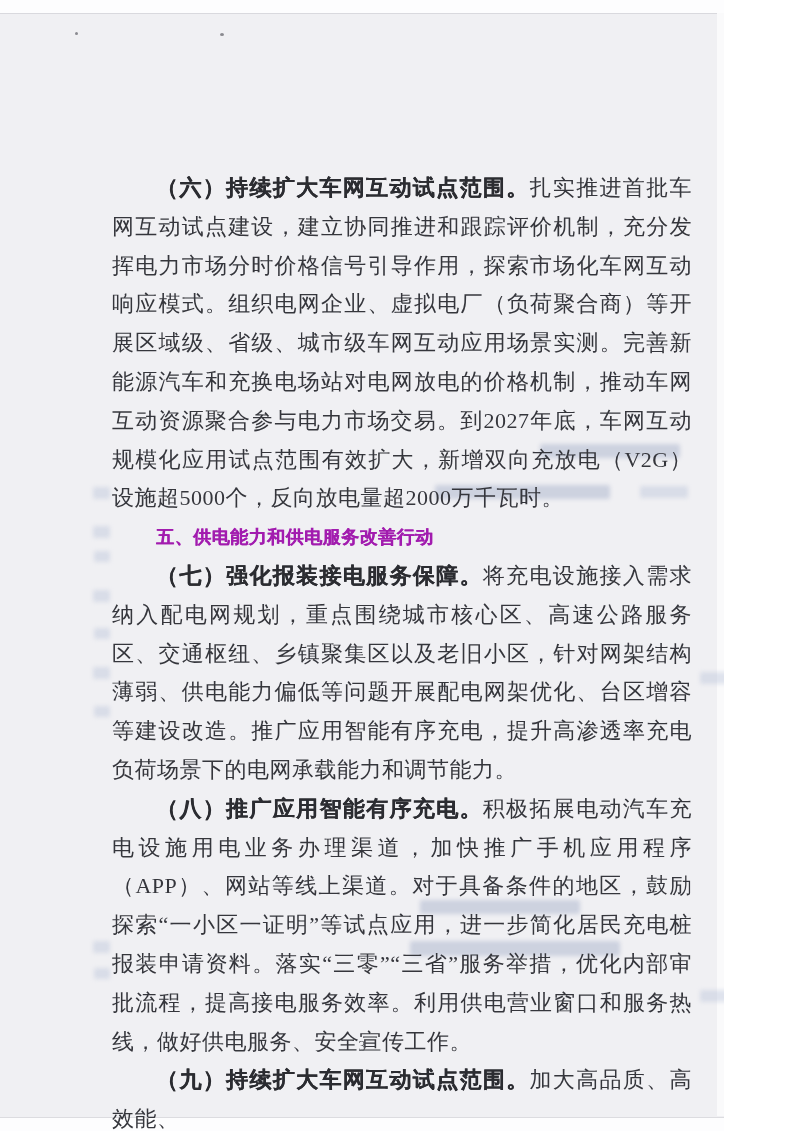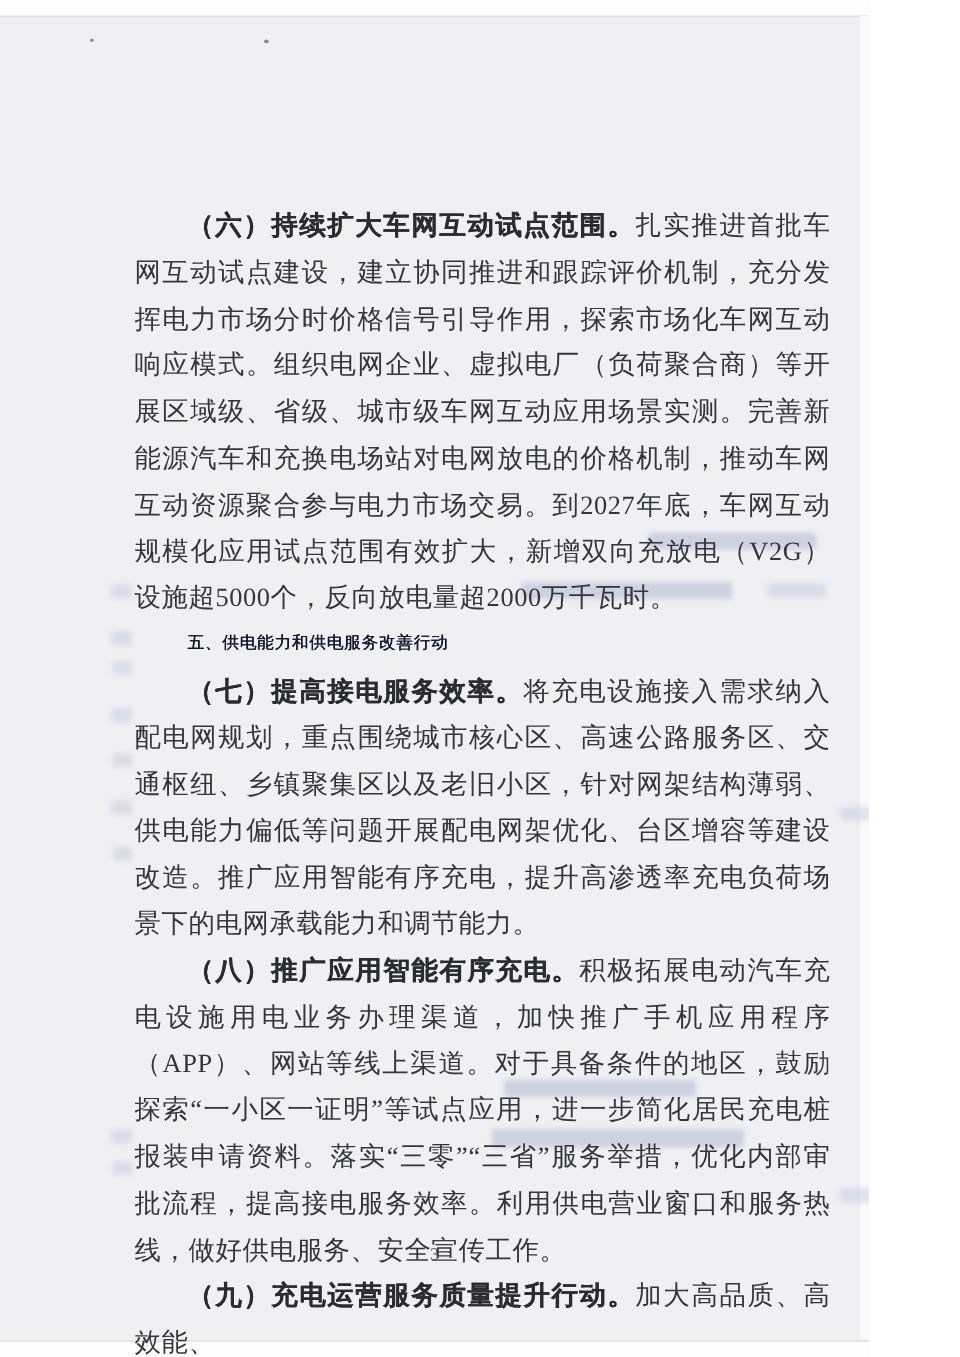--- a/index.html
+++ b/index.html
@@ -41,24 +41,24 @@
     text-indent: 44px;
     letter-spacing: 0.5px;
   }
   .para .lead {
     font-weight: bold;
     color: #2b2c31;
     text-shadow: 0.3px 0 0 currentColor;
   }
   .section-heading {
     margin: 0;
-    font-size: 14px;
+    font-size: 18px;
     line-height: 38.8px;
-    font-weight: normal;
-    color: #0f172a;
+    font-weight: bold;
+    color: #a21caf;
     text-indent: 44px;
     letter-spacing: 0.5px;
     text-shadow: 0.4px 0 0 currentColor;
   }
   .page-number {
     position: absolute;
     left: 0; right: 0;
     top: 1038px;
     text-align: center;
     font-size: 15px;
@@ -104,23 +104,23 @@
   <div class="smudge" style="left:93px;top:941px;width:17px;height:12px;"></div>
   <div class="smudge" style="left:94px;top:968px;width:16px;height:11px;"></div>
   <div class="smudge" style="left:700px;top:990px;width:55px;height:12px;"></div>
 
   <div class="content">
 
     <p class="para"><span class="lead">（六）持续扩大车网互动试点范围。</span><span>扎实推进首批车网互动试点建设，建立协同推进和跟踪评价机制，充分发挥电力市场分时价格信号引导作用，探索市场化车网互动响应模式。组织电网企业、虚拟电厂（负荷聚合商）等开展区域级、省级、城市级车网互动应用场景实测。完善新能源汽车和充换电场站对电网放电的价格机制，推动车网互动资源聚合参与电力市场交易。到2027年底，车网互动规模化应用试点范围有效扩大，新增双向充放电（V2G）设施超5000个，反向放电量超2000万千瓦时。</span></p>
 
     <h2 class="section-heading">五、供电能力和供电服务改善行动</h2>
 
-    <p class="para"><span class="lead">（七）提高接电服务效率。</span><span>将充电设施接入需求纳入配电网规划，重点围绕城市核心区、高速公路服务区、交通枢纽、乡镇聚集区以及老旧小区，针对网架结构薄弱、供电能力偏低等问题开展配电网架优化、台区增容等建设改造。推广应用智能有序充电，提升高渗透率充电负荷场景下的电网承载能力和调节能力。</span></p>
+    <p class="para"><span class="lead">（七）强化报装接电服务保障。</span><span>将充电设施接入需求纳入配电网规划，重点围绕城市核心区、高速公路服务区、交通枢纽、乡镇聚集区以及老旧小区，针对网架结构薄弱、供电能力偏低等问题开展配电网架优化、台区增容等建设改造。推广应用智能有序充电，提升高渗透率充电负荷场景下的电网承载能力和调节能力。</span></p>
 
     <p class="para"><span class="lead">（八）推广应用智能有序充电。</span><span>积极拓展电动汽车充电设施用电业务办理渠道，加快推广手机应用程序（APP）、网站等线上渠道。对于具备条件的地区，鼓励探索“一小区一证明”等试点应用，进一步简化居民充电桩报装申请资料。落实“三零”“三省”服务举措，优化内部审批流程，提高接电服务效率。利用供电营业窗口和服务热线，做好供电服务、安全宣传工作。</span></p>
 
 
-    <p class="para"><span class="lead">（九）充电运营服务质量提升行动。</span><span>加大高品质、高效能、</span></p>
+    <p class="para"><span class="lead">（九）持续扩大车网互动试点范围。</span><span>加大高品质、高效能、</span></p>
 
   </div>
 
   <div class="page-number">3</div>
 </div>
 
 </body></html>

